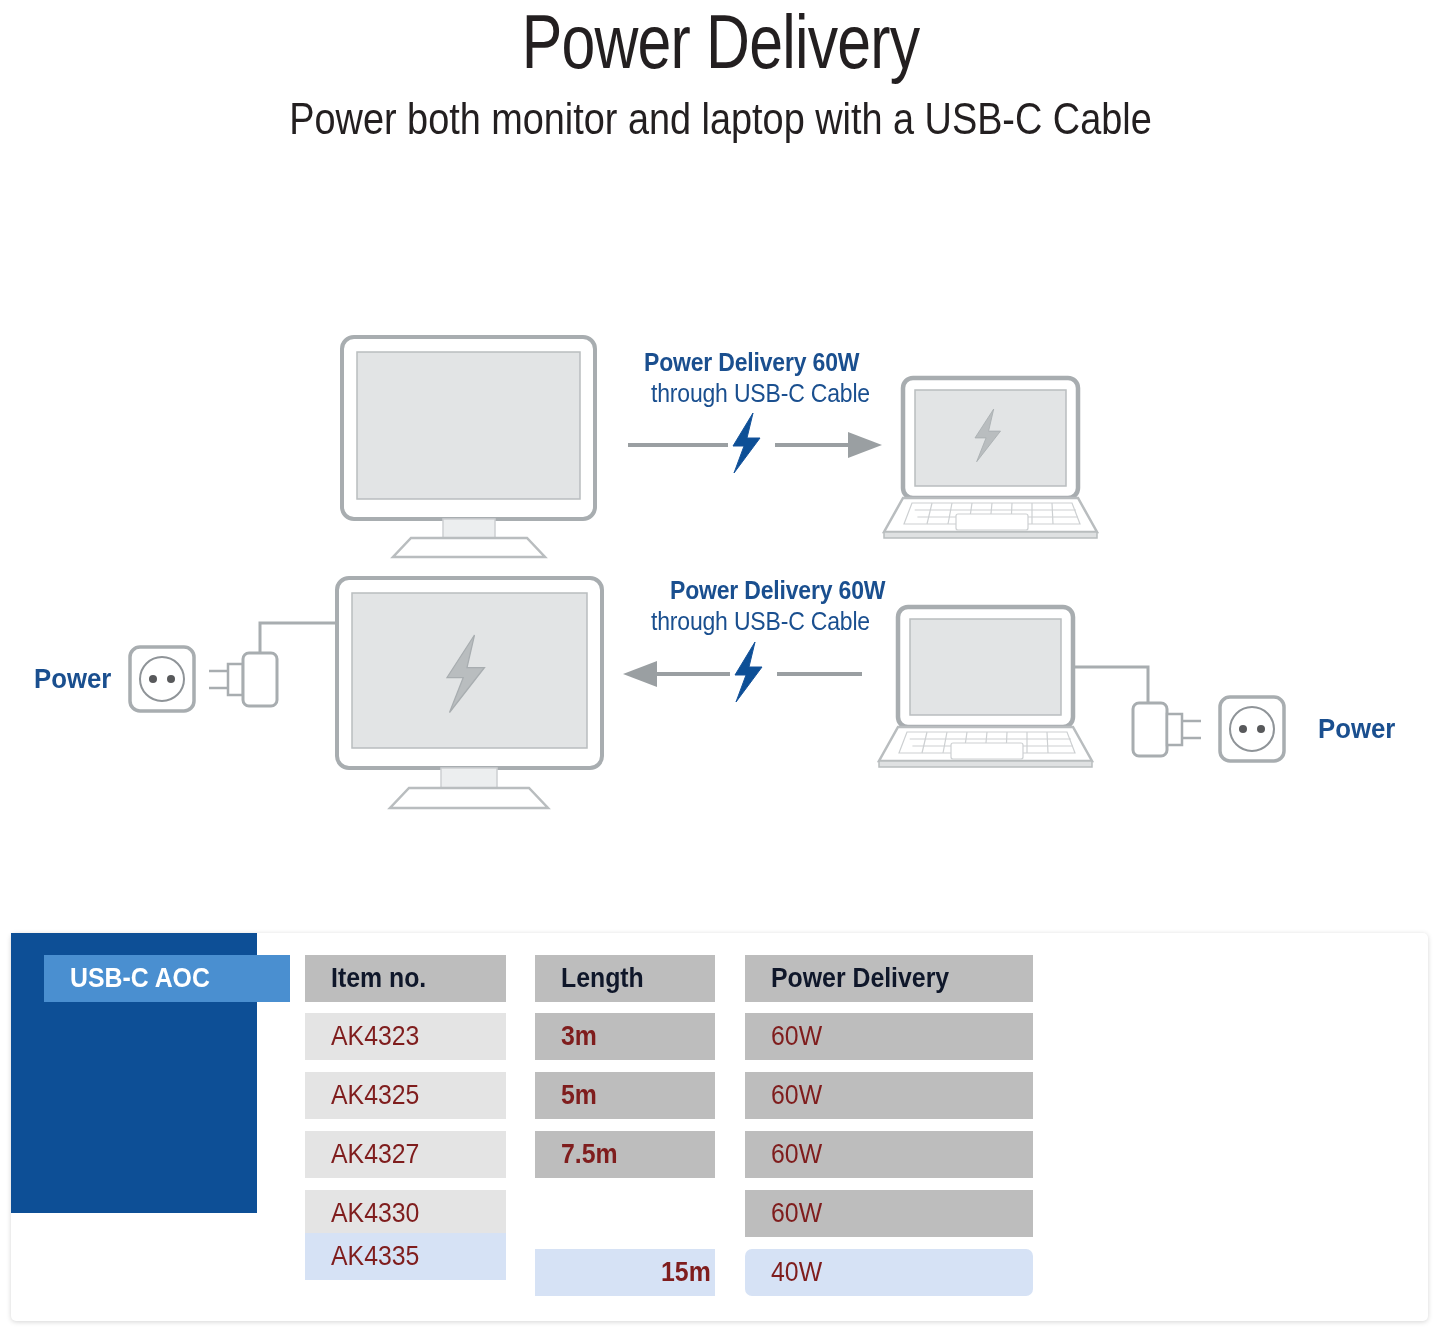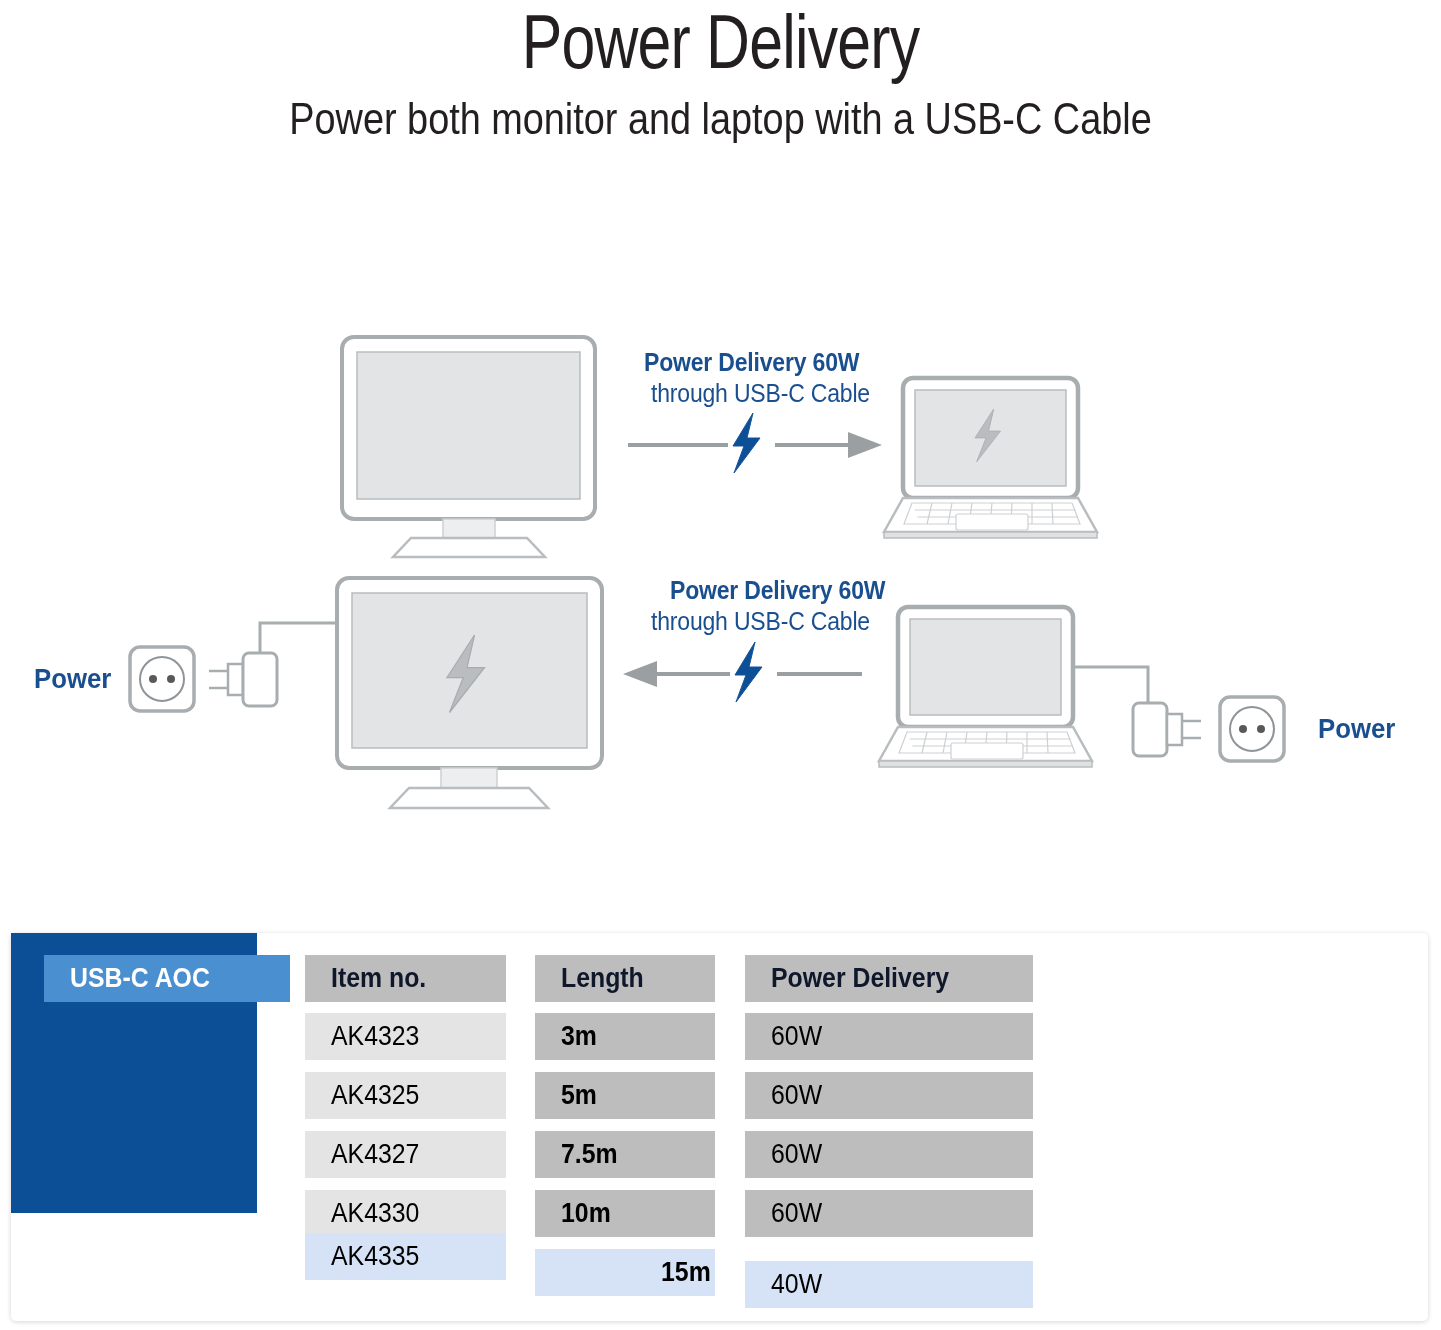--- a/index.html
+++ b/index.html
@@ -94,21 +94,21 @@
   .hdr{
     background:#bdbdbd;
     color:#0f172a;
     font-size:27px;font-weight:bold;
     height:47px;top:22px;
   }
   .hdr span,.dat span{transform:scaleX(0.92);transform-origin:left center;display:block;}
   .dat{
     height:47px;
     font-size:27px;
-    color:#000000;
+    color:#7f1d1d;
   }
   .col-item{left:294px;width:201px;}
   .col-len{left:524px;width:180px;}
   .col-pd{left:734px;width:288px;}
   .bg-item{background:#e4e4e4;font-weight:400;}
   .bg-len{background:#bdbdbd;font-weight:bold;}
   .bg-pd{background:#bdbdbd;font-weight:400;}
   .hl-item,.hl-len,.hl-pd{background:#d6e2f5;}
   .hl-len{font-weight:bold;justify-content:flex-end;}
 </style>
@@ -301,31 +301,28 @@
     <div class="cell dat col-len bg-len" style="top:198px;">
       <span>7.5m</span>
       </div>
     <div class="cell dat col-pd bg-pd" style="top:198px;">
       <span>60W</span>
       </div>
 
     <div class="cell dat col-item bg-item" style="top:257px;">
       <span>AK4330</span>
       </div>
-    <div class="cell dat col-len bg-len" style="top:257px;">
-      <span>10m</span>
-      </div>
     <div class="cell dat col-pd bg-pd" style="top:257px;">
       <span>60W</span>
       </div>
 
     <div class="cell dat col-item hl-item" style="top:300px;">
       <span>AK4335</span>
       </div>
     <div class="cell dat col-len hl-len" style="top:316px;">
       <span>15m</span>
       </div>
-    <div class="cell dat col-pd hl-pd" style="top:328px;">
+    <div class="cell dat col-pd hl-pd" style="top:316px;border-radius:7px;">
       <span>40W</span>
       </div>
 
   </div>
 </div>
 
 </body></html>

